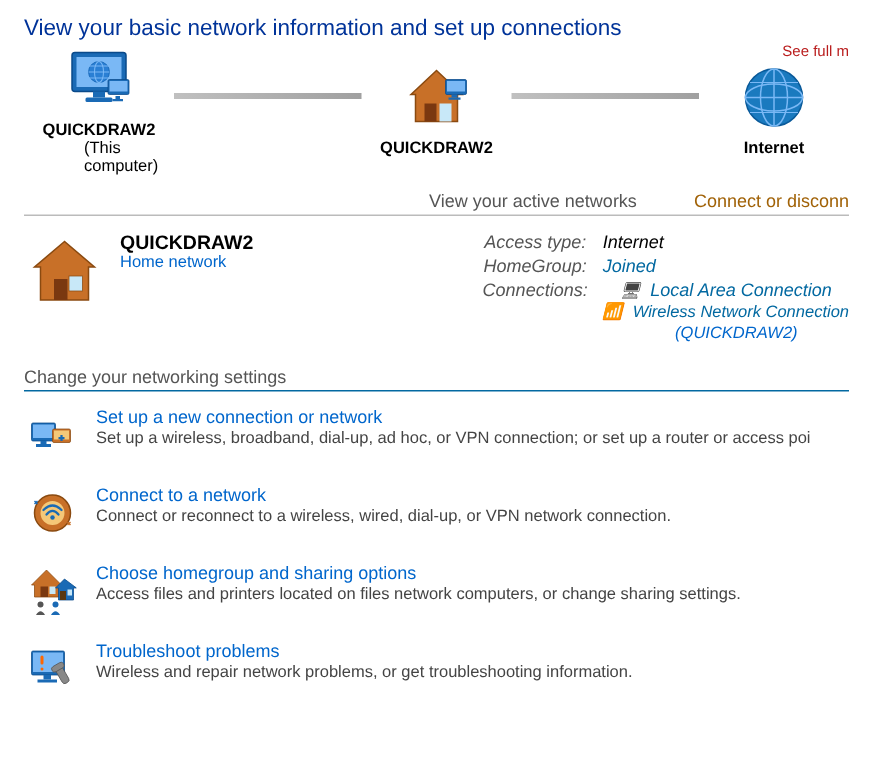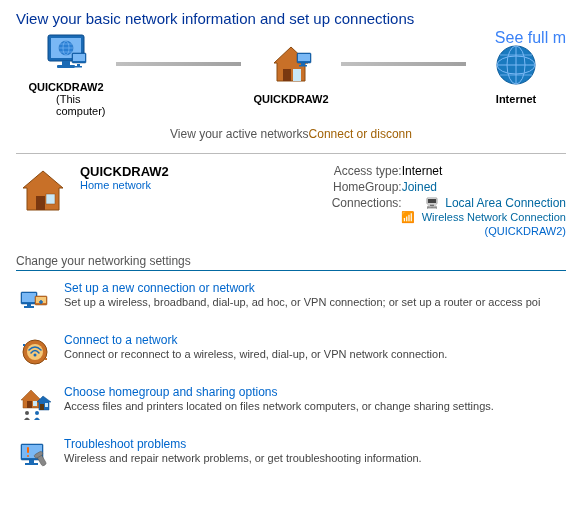--- a/index.html
+++ b/index.html
@@ -58,36 +58,37 @@
       height: 4px;
       background: linear-gradient(to right, #c0c0c0, #a0a0a0);
       margin-bottom: 18px;
       position: relative;
       min-width: 60px;
     }
     .see-full {
       position: absolute;
       right: 0;
       top: 0;
-      color: #3b82f6;
+      color: #b91c1c;
       text-decoration: none;
-      font-size: 16px;
+      font-size: 10px;
       cursor: pointer;
     }
 
     
     .section-header {
       font-size: 12px;
       color: #555;
       border-bottom: 1px solid #bbb;
       margin-bottom: 10px;
-      padding-bottom: 12px;
-      display: flex;
-      justify-content: center;
-      align-items: center;
+      padding-bottom: 2px;
+      display: flex;
+      justify-content: flex-end;
+      align-items: center;
+      gap: 38px;
     }
     .connect-link {
       color: #a16207;
       text-decoration: none;
       font-size: 12px;
       cursor: pointer;
     }
     .active-network-row {
       display: flex;
       align-items: flex-start;
@@ -110,22 +111,23 @@
       font-weight: bold;
       color: #000;
     }
     .network-type {
       font-size: 11px;
       color: #0066cc;
       cursor: pointer;
     }
     .network-details {
       margin-left: auto;
-      text-align: right;
+      text-align: center;
       min-width: 250px;
+      font-style: italic;
     }
     .detail-row {
       display: flex;
       align-items: baseline;
       margin-bottom: 2px;
       font-size: 12px;
     }
     .detail-label {
       color: #555;
       width: 90px;

